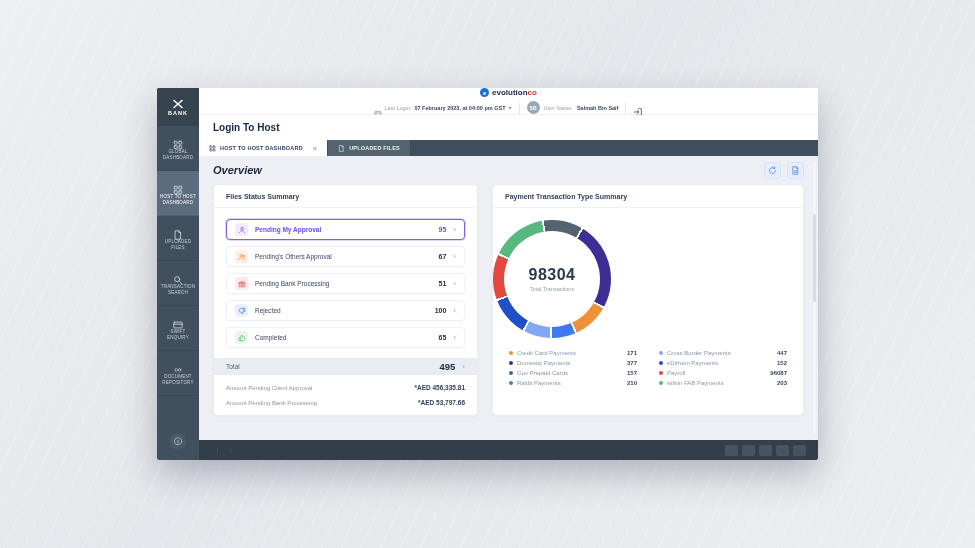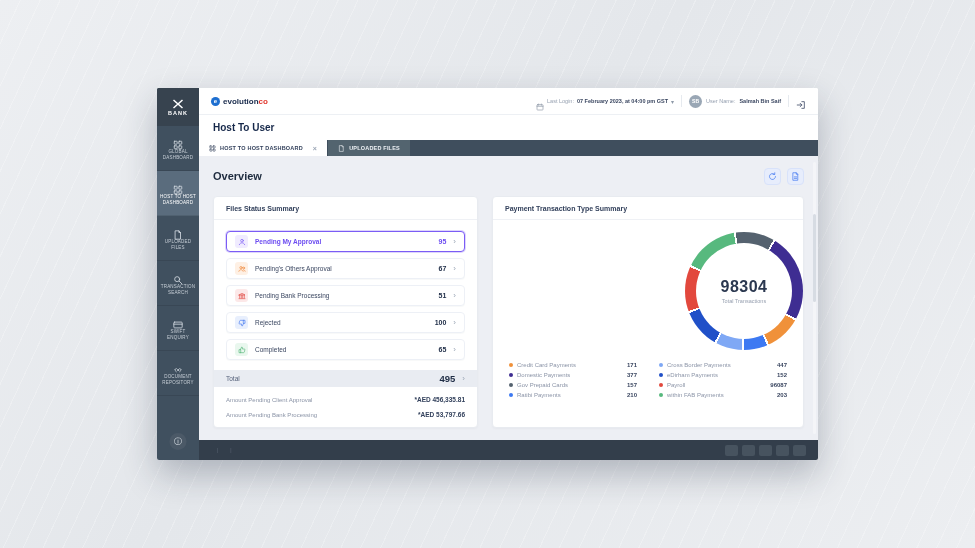--- a/index.html
+++ b/index.html
@@ -23,21 +23,21 @@
   .side-logo span{ font-size:5.5px; font-weight:bold; letter-spacing:1px; }
   .side-item{ height:45px; display:flex; flex-direction:column; align-items:center; justify-content:center; gap:3px; text-align:center; border-bottom:1px solid rgba(0,0,0,.10); cursor:pointer; }
   .side-item .icon{ width:10px; height:10px; color:#D4DBE2; }
   .side-item .icon svg{ width:10px; height:10px; }
   .side-item .lbl{ font-size:4.5px; line-height:5.5px; letter-spacing:.2px; color:#C6CED6; max-width:38px; }
   .side-item.active{ background:#5A6C7D; }
   .side-item.active .lbl{ color:#fff; }
   .side-help{ position:absolute; bottom:10px; left:50%; transform:translateX(-50%); width:17px; height:17px; border-radius:50%; background:#4B5967; color:#DDE3E9; font-size:8px; display:flex; align-items:center; justify-content:center; cursor:pointer; }
   
   .main{ flex:1; display:flex; flex-direction:column; min-width:0; }
-  .topbar{ height:27px; background:#fff; border-bottom:1px solid #EDF0F4; display:flex; align-items:center; justify-content:space-between; padding:0 12px; }
+  .topbar{ height:27px; background:#fff; border-bottom:1px solid #EDF0F4; display:flex; align-items:center; justify-content:space-between; padding:0 12px;flex-direction:column; }
   .brand{ display:flex; align-items:center; gap:3px; }
   .brand-mark{ width:9px; height:9px; border-radius:50%; background:#1E6FD0; color:#fff; font-size:6px; font-weight:bold; display:flex; align-items:center; justify-content:center; }
   .brand-name{ font-size:8px; font-weight:bold; color:#16284A; }
   .brand-name .co{ color:#E0352B; }
   .top-right{ display:flex; align-items:center; gap:7px; }
   .login-chip{ display:flex; align-items:center; gap:3px; cursor:pointer; }
   .login-chip .icon, .logout-btn .icon{ width:8px; height:8px; color:#8E99A8; }
   .login-chip .icon svg, .logout-btn .icon svg{ width:8px; height:8px; }
   .muted{ font-size:5.5px; color:#97A1B1; }
   .strong{ font-size:5.5px; color:#3A4660; font-weight:bold; }
@@ -52,21 +52,21 @@
   .page-title{ font-size:10px; font-weight:bold; color:#16284A; }
   
   .tabbar{ height:16px; background:#3F4E5D; display:flex; align-items:stretch; }
   .tab{ display:flex; align-items:center; gap:4px; padding:0 10px; font-size:5.5px; font-weight:bold; letter-spacing:.2px; background:#53646F; color:#EDF1F5; margin-right:1px; cursor:pointer; }
   .tab .icon{ width:7px; height:7px; }
   .tab .icon svg{ width:7px; height:7px; }
   .tab.active{ background:#fff; color:#33415C; }
   .tab-close{ font-size:7px; color:#9AA5B5; margin-left:6px; cursor:pointer; }
   
   .content{ flex:1; background:#EDEFF4; padding:0 14px; position:relative; overflow:hidden; }
-  .overview-row{ height:40px; display:flex; align-items:center; justify-content:space-between; }
+  .overview-row{ height:28px; display:flex; align-items:center; justify-content:space-between;font-style:italic; }
   .overview-title{ font-size:11px; font-weight:bold; color:#1E2B3E; }
   .ov-actions{ display:flex; gap:6px; }
   .icon-btn{ width:17px; height:17px; border-radius:4px; background:#E7EDFC; border:1px solid #D8E2FA; color:#4A7DF0; display:flex; align-items:center; justify-content:center; cursor:pointer; }
   .icon-btn svg{ width:9px; height:9px; }
   .cards{ display:flex; gap:14px; align-items:stretch; height:232px; }
   .card{ background:#fff; border:1px solid #E8EBF0; border-radius:4px; box-shadow:0 1px 2px rgba(40,50,70,.04); display:flex; flex-direction:column; overflow:hidden; }
   .card-title{ font-size:7px; font-weight:bold; color:#33415C; padding:8px 12px 7px; border-bottom:1px solid #EFF1F5; }
   .card-left{ width:265px; flex-shrink:0; }
   .card-right{ flex:1; }
   
@@ -80,21 +80,21 @@
   .status-row.active{ border-color:#7B5CF5; box-shadow:0 0 0 1px rgba(123,92,245,.25); }
   .status-row.active .status-label,.status-row.active .status-count{ color:#6C4CF1; font-weight:bold; }
   .total-row{ margin-top:4px; background:#E9ECF2; height:22px; display:flex; align-items:center; padding:0 12px; gap:7px; cursor:pointer; }
   .total-label{ flex:1; font-size:6.5px; color:#55617A; }
   .total-value{ font-size:9.5px; font-weight:bold; color:#1F2D45; }
   .amounts{ padding:9px 12px; display:flex; flex-direction:column; gap:8px; }
   .amount-row{ display:flex; justify-content:space-between; align-items:center; }
   .amount-label{ font-size:6px; color:#8B94A7; }
   .amount-value{ font-size:6.5px; font-weight:bold; color:#33415C; }
   
-  .donut-wrap{ display:flex; justify-content:flex-end; padding-top:12px; }
+  .donut-wrap{ display:flex; justify-content:flex-start; padding-top:12px; }
   .donut{ width:118px; height:118px; border-radius:50%; position:relative; }
   .donut-hole{ position:absolute; inset:11px; background:#fff; border-radius:50%; display:flex; flex-direction:column; align-items:center; justify-content:center; gap:2px; }
   .donut-value{ font-size:16px; font-weight:bold; color:#2B3850; letter-spacing:.5px; }
   .donut-label{ font-size:5.5px; color:#97A0B0; }
   .legend{ margin-top:12px; padding:0 16px 10px; display:grid; grid-template-columns:1fr 1fr; grid-template-rows:repeat(4,auto); grid-auto-flow:column; column-gap:22px; row-gap:4px; }
   .legend-item{ display:flex; align-items:center; gap:4px; }
   .legend-dot{ width:4px; height:4px; border-radius:50%; flex-shrink:0; }
   .legend-name{ flex:1; font-size:6px; color:#8B94A7; }
   .legend-value{ font-size:6px; font-weight:bold; color:#3A4660; }
   
@@ -200,21 +200,21 @@
         <div class="logout-btn">
           <span class="icon"><svg viewBox="0 0 24 24" fill="none" stroke="currentColor" stroke-width="2" stroke-linecap="round" stroke-linejoin="round">
                 <path d="M14 4h6v16h-6"></path>
                 <path d="M3 12h11M10 8l4 4-4 4"></path>
               </svg></span>
         </div>
       </div>
     </div>
 
     <div class="page-title-row">
-      <span class="page-title">Host To User</span>
+      <span class="page-title">Login To Host</span>
     </div>
 
     <div class="tabbar">
 
     <div class="tab active">
           <span class="icon"><svg viewBox="0 0 24 24" fill="none" stroke="currentColor" stroke-width="2" stroke-linecap="round" stroke-linejoin="round">
               <rect x="3" y="3" width="7" height="7" rx="1"></rect>
               <rect x="14" y="3" width="7" height="7" rx="1"></rect>
               <rect x="3" y="14" width="7" height="7" rx="1"></rect>
               <rect x="14" y="14" width="7" height="7" rx="1"></rect>

